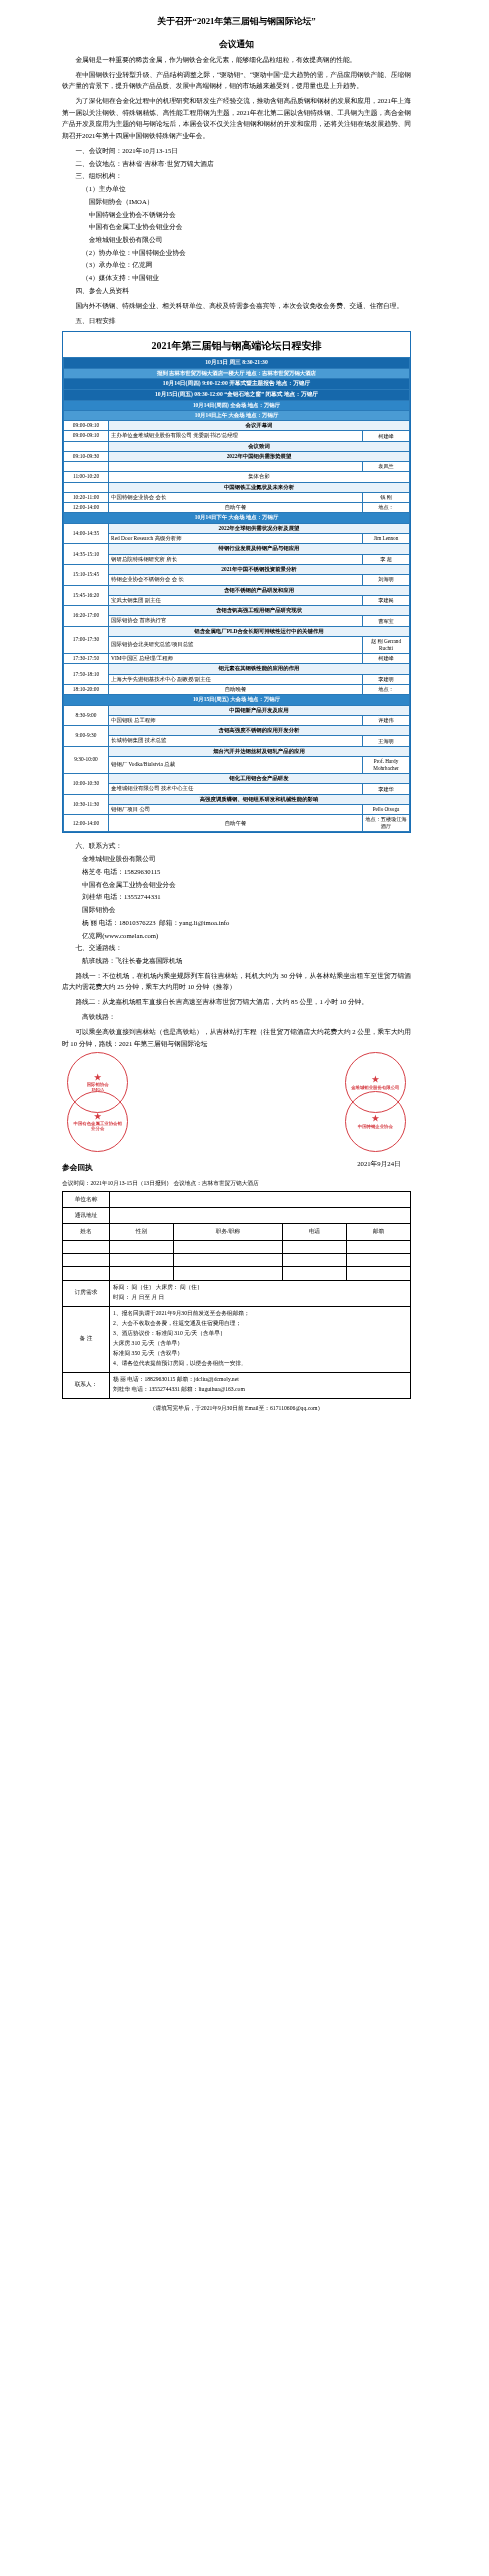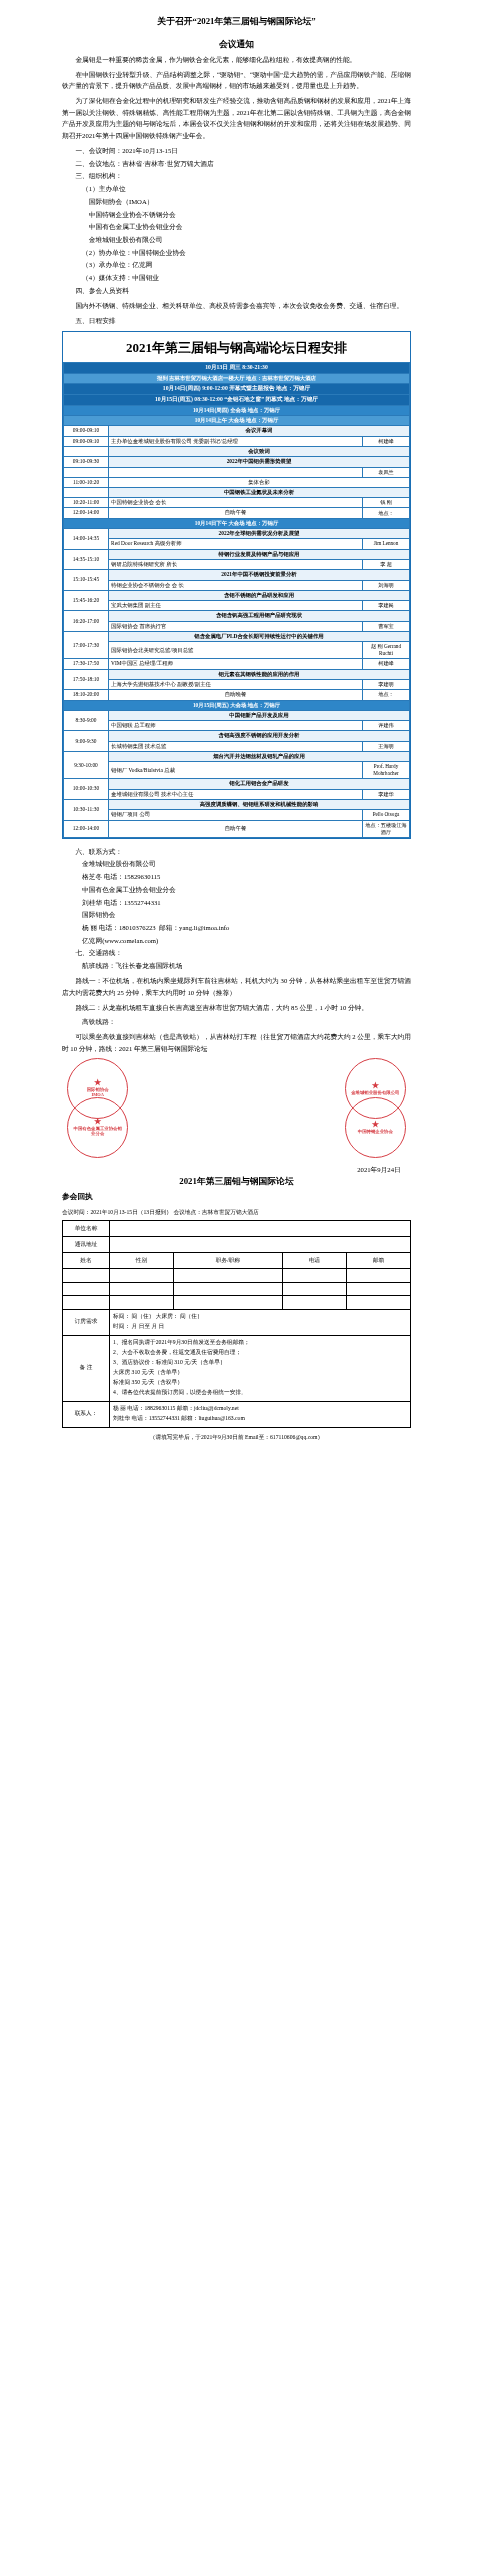--- a/index.html
+++ b/index.html
@@ -17,21 +17,21 @@
   .doc-title { text-align:center; font-size: 8.8px; font-weight: bold; line-height:1.6; margin-top: 5.2px; }
   .doc-title .l2 { display:block;margin-top:8px; }
 
   p.para { text-indent: 2em; margin: 3.1px 0; text-align: justify; }
   .item { text-indent: 2em; margin: 1px 0; }
   .item2 { text-indent: 3em; margin: 1px 0; }
   .item3 { text-indent: 4em; margin: 1px 0; }
 
   
   .sched-wrap { border: 1px solid #1a6fb5; margin: 5.2px 0 7.2px 0; background:#fff; }
-  .sched-title { text-align:center; font-size: 13px; font-weight: bold; padding: 4.1px 0 3.1px; color:#000; }
+  .sched-title { text-align:center; font-size: 10px; font-weight: bold; padding: 4.1px 0 3.1px; color:#000; }
   table.sched { width: 100%; border-collapse: collapse; font-size: 5.4px; line-height:1.35; }
   table.sched td { border: 0.5px solid #2a7ab9; padding: 1px 2.1px; vertical-align: middle; }
   .day-head { background: #1668ab; color:#fff; font-weight:bold; text-align:center; padding: 1.5px 0; font-size: 5.7px; }
   .sub-head { background: #2e86c8; color:#fff; font-weight:bold; text-align:center; padding: 1px 0; font-size:5.4px; }
   .sub-head2 { background: #4a9bd4; color:#fff; font-weight:bold; text-align:center; padding: 1px 0; font-size:5.4px; }
   .sess-head { background: #e8f2fa; font-weight:bold; text-align:center; }
   .tm { width: 45px; text-align:center; white-space:nowrap; }
   .topic { }
   .spk { width: 47px; text-align:center; font-size:5.2px; }
   .ctr { text-align:center; }
@@ -316,21 +316,20 @@
     </div>
     <div class="seal" style="left:5.2px; top:39px;">
       <div class="inner"><span class="star">★</span><span>中国有色金属工业协会钼业分会</span></div>
     </div>
     <div class="seal" style="right:5.2px; top:39px;">
       <div class="inner"><span class="star">★</span><span>中国特钢企业协会</span></div>
     </div>
     <div class="sign-txt" style="right:10.3px; top:106px;">2021年9月24日</div>
   </div>
 
-  <div class="form-title">2021年第三届钼与钢国际论坛</div>
   <div class="form-sub">参会回执</div>
   <div class="form-note">会议时间：2021年10月13-15日（13日报到）  会议地点：吉林市世贸万锦大酒店</div>
 
   <table class="reg">
     <tbody>
         <tr>
       <td class="lbl">单位名称</td>
       <td colspan="4"></td>
     </tr>
     <tr>

